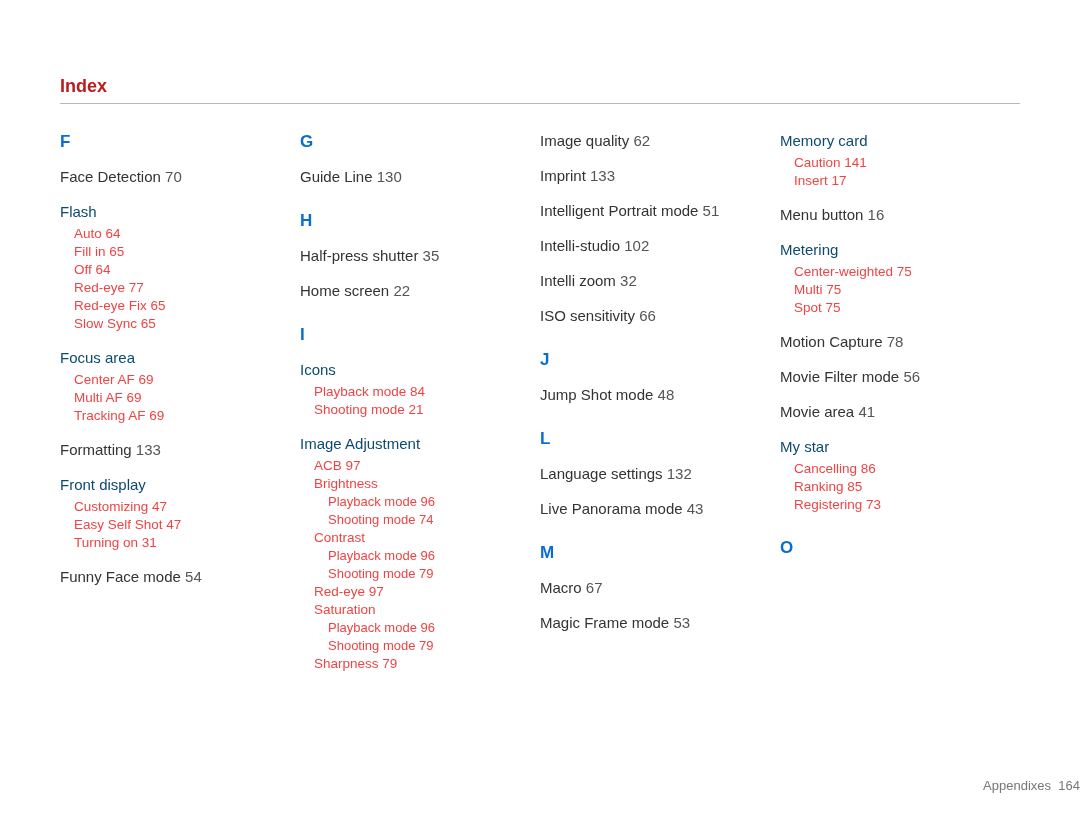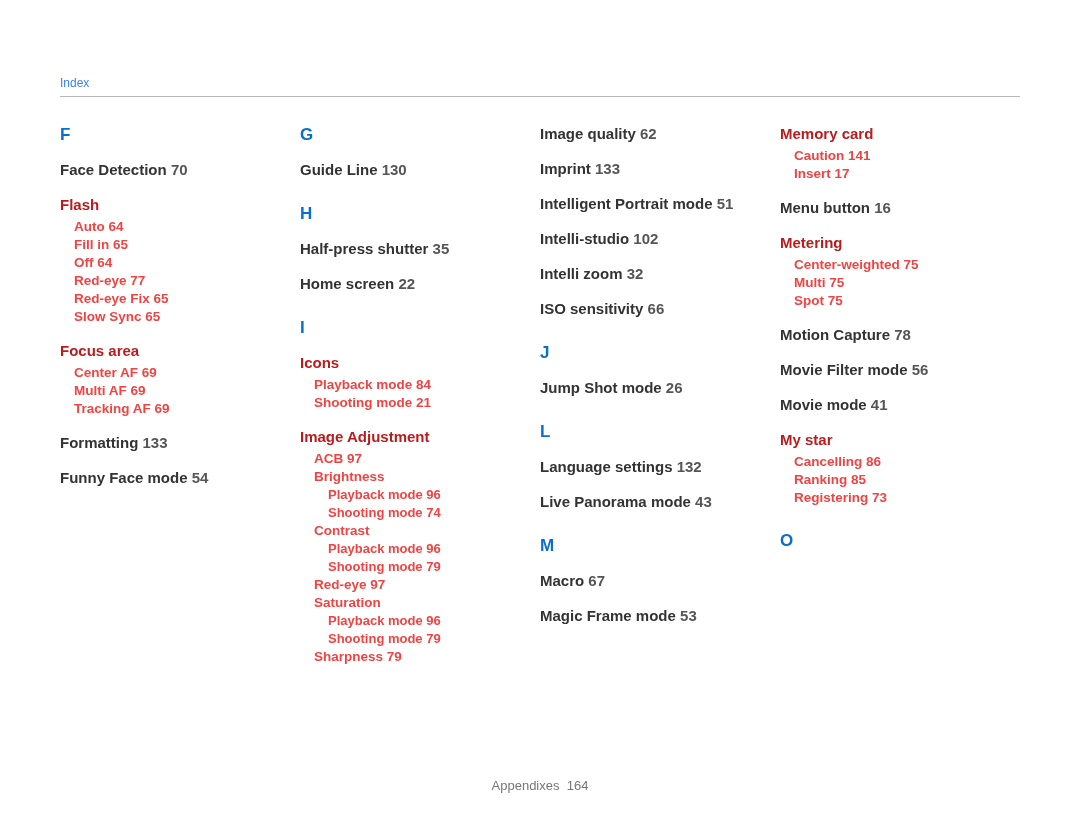--- a/index.html
+++ b/index.html
@@ -1,30 +1,30 @@
 <!DOCTYPE html>
 <html><head>
 <meta charset="utf-8">
 <style>
   * { margin: 0; padding: 0; box-sizing: border-box; }
   html, body { width: 1080px; height: 815px; background: #fff; font-family: Arial, Helvetica, sans-serif; color: #3a3a3a; }
   .page { width: 1080px; height: 815px; padding: 76px 60px 30px 60px; position: relative; }
-  .header-title { font-size: 12px; color: #3b82f6; font-weight: 400; margin-bottom: 6px; }
+  .header-title { font-size: 18px; color: #b91c1c; font-weight: 700; margin-bottom: 6px; }
   .header-rule { border: none; border-top: 1px solid #b8b8b8; margin-bottom: 28px; }
   .columns { display: flex; gap: 0; }
   .col { flex: 1; padding-right: 18px; }
   .letter { color: #0a6ecf; font-weight: 700; font-size: 17px; margin-top:0; margin-bottom: 16px; }
   .section + .letter { margin-top: 28px; }
   .entry { font-size: 15px; color: #333; margin-bottom: 10px; }
   .entry .pg { color: #555; }
-  .group-label { font-size: 15px; color: #b91c1c; margin-bottom: 6px; }
+  .group-label { font-size: 15px; color: #0c4a6e; margin-bottom: 6px; }
   .sub { margin-left: 14px; font-size: 13.5px; color: #ef4444; margin-bottom: 3px; }
   .sub2 { margin-left: 28px; font-size: 13px; color: #ef4444; margin-bottom: 3px; }
-  .section { margin-bottom: 18px; font-weight: bold; }
-  .footer { position: absolute; bottom: 22px; left: 0; width: 1080px; text-align: center; font-size: 13px; color: #777; }
+  .section { margin-bottom: 18px; }
+  .footer { position: absolute; bottom: 22px; left: 0; width: 1080px; text-align: right; font-size: 13px; color: #777; }
 </style>
 </head>
 <body>
 
 <div class="page">
   <div class="header-title">Index</div>
   <hr class="header-rule">
   <div class="columns" id="columns">
       <div class="col">
         <div class="letter">F</div>
@@ -41,20 +41,26 @@
           <div class="sub">Slow Sync  65</div>
         </div>
         <div class="section">
           <div class="group-label">Focus area</div>
           <div class="sub">Center AF  69</div>
           <div class="sub">Multi AF  69</div>
           <div class="sub">Tracking AF  69</div>
         </div>
         <div class="section">
           <div class="entry"><span>Formatting  </span><span class="pg">133</span></div>
+        </div>
+        <div class="section">
+          <div class="group-label">Front display</div>
+          <div class="sub">Customizing  47</div>
+          <div class="sub">Easy Self Shot  47</div>
+          <div class="sub">Turning on  31</div>
         </div>
         <div class="section">
           <div class="entry"><span>Funny Face mode  </span><span class="pg">54</span></div>
         </div>
       </div>
       <div class="col">
         <div class="letter">G</div>
         <div class="section">
           <div class="entry"><span>Guide Line  </span><span class="pg">130</span></div>
         </div>
@@ -101,21 +107,21 @@
           <div class="entry"><span>Intelli-studio  </span><span class="pg">102</span></div>
         </div>
         <div class="section">
           <div class="entry"><span>Intelli zoom  </span><span class="pg">32</span></div>
         </div>
         <div class="section">
           <div class="entry"><span>ISO sensitivity  </span><span class="pg">66</span></div>
         </div>
         <div class="letter" style="margin-top: 26px;">J</div>
         <div class="section">
-          <div class="entry"><span>Jump Shot mode  </span><span class="pg">26</span></div>
+          <div class="entry"><span>Jump Shot mode  </span><span class="pg">48</span></div>
         </div>
         <div class="letter" style="margin-top: 26px;">L</div>
         <div class="section">
           <div class="entry"><span>Language settings  </span><span class="pg">132</span></div>
         </div>
         <div class="section">
           <div class="entry"><span>Live Panorama mode  </span><span class="pg">43</span></div>
         </div>
         <div class="letter" style="margin-top: 26px;">M</div>
         <div class="section">
@@ -140,21 +146,21 @@
           <div class="sub">Multi  75</div>
           <div class="sub">Spot  75</div>
         </div>
         <div class="section">
           <div class="entry"><span>Motion Capture  </span><span class="pg">78</span></div>
         </div>
         <div class="section">
           <div class="entry"><span>Movie Filter mode  </span><span class="pg">56</span></div>
         </div>
         <div class="section">
-          <div class="entry"><span>Movie mode  </span><span class="pg">41</span></div>
+          <div class="entry"><span>Movie area  </span><span class="pg">41</span></div>
         </div>
         <div class="section">
           <div class="group-label">My star</div>
           <div class="sub">Cancelling  86</div>
           <div class="sub">Ranking  85</div>
           <div class="sub">Registering  73</div>
         </div>
         <div class="letter" style="margin-top: 26px;">O</div>
       </div>
     </div>

